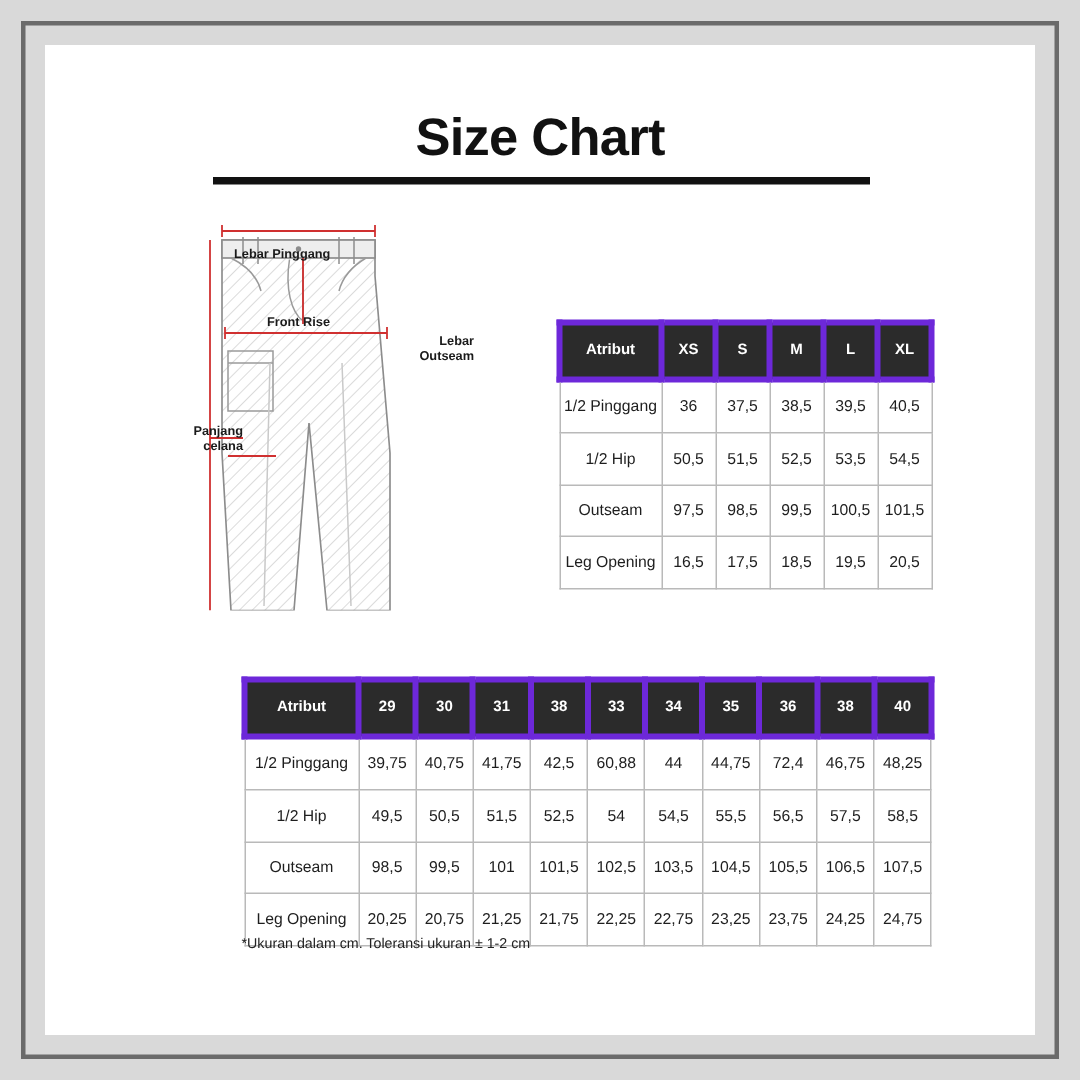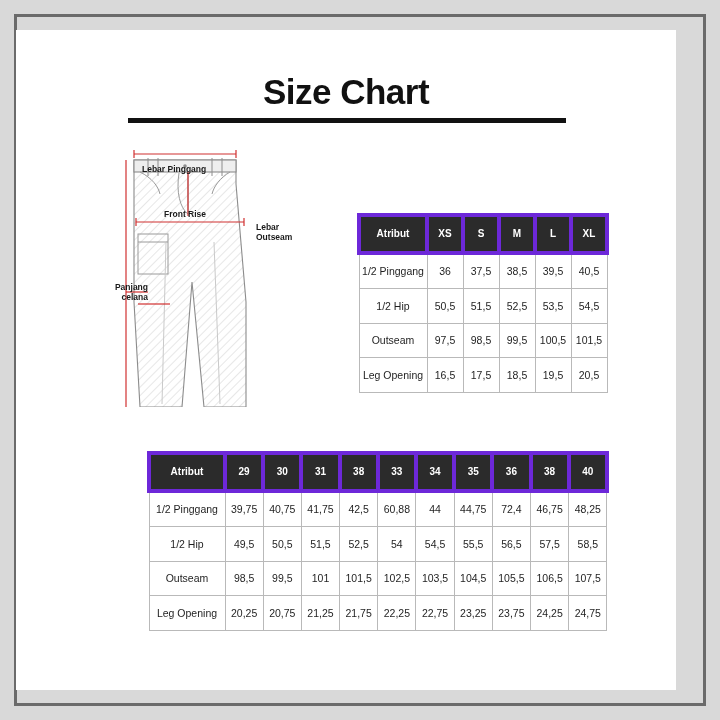--- a/index.html
+++ b/index.html
@@ -17,21 +17,21 @@
     position: absolute;
     left: 14px;
     top: 14px;
     width: 692px;
     height: 692px;
     border: 3px solid #6b6b6b;
     box-sizing: border-box;
   }
   .frame-inner {
     position: absolute;
-    left: 16px;
+    left: 30px;
     top: 30px;
     width: 660px;
     height: 660px;
     background: #ffffff;
     box-sizing: border-box;
   }
   .title {
     position: absolute;
     left: 0;
     top: 42px;
@@ -59,20 +59,21 @@
     width: 250px;
     height: 265px;
   }
   .illus svg { display: block; }
   .illus-label {
     position: absolute;
     font-size: 8.5px;
     font-weight: bold;
     color: #1a1a1a;
     line-height: 1.22;
+    text-align: right;
   }
   .lbl-pinggang { left: 46px; top: 22px; }
   .lbl-front-rise { left: 68px; top: 67px; }
   .lbl-pinggul { left: 160px; top: 80px; width: 46px; }
   .lbl-panjang { left: 0px; top: 140px; width: 52px; text-align: right; }
 
   
   table {
     border-collapse: collapse;
     table-layout: fixed;
@@ -329,13 +330,14 @@
           <td>22,75</td>
           <td>23,25</td>
           <td>23,75</td>
           <td>24,25</td>
           <td>24,75</td>
         </tr>
       </tbody>
     </table>
   </div>
 
+  <div class="footnote">*Ukuran dalam cm. Toleransi ukuran ± 1-2 cm</div>
 </div>
 
 </body></html>

